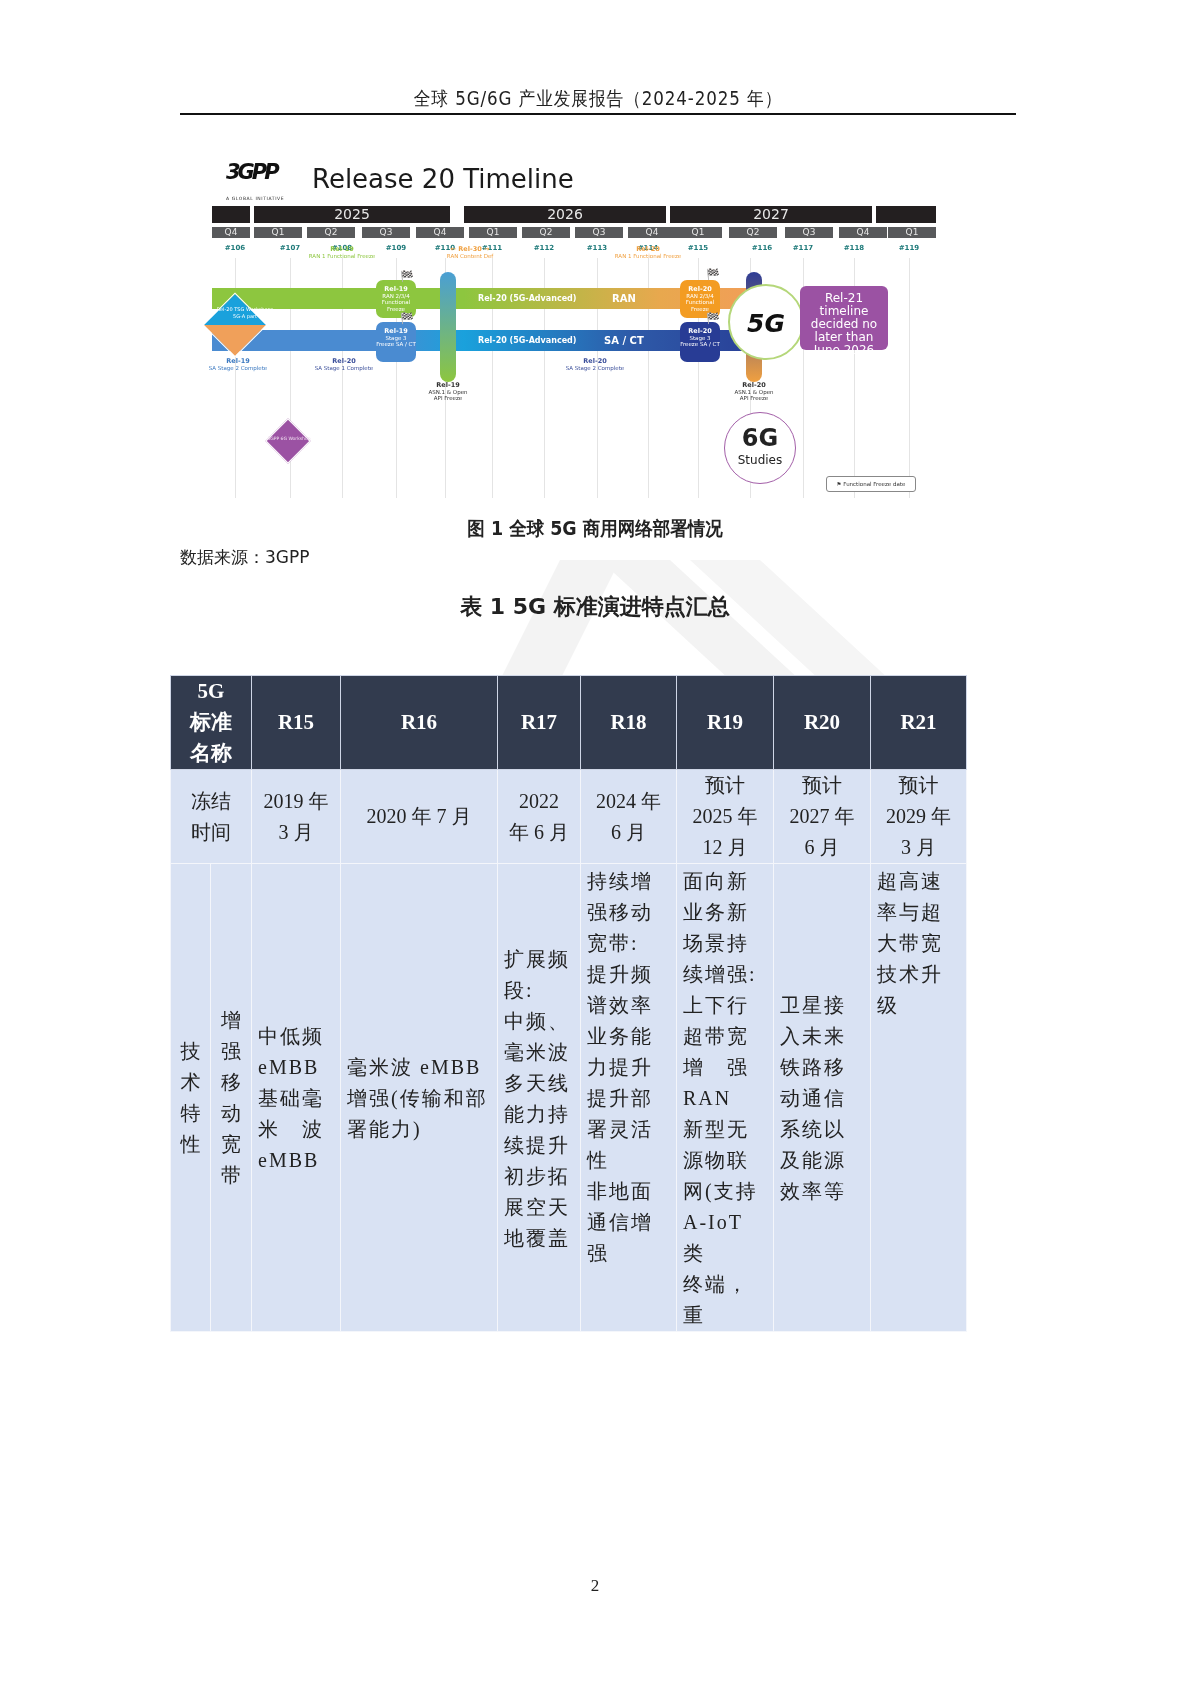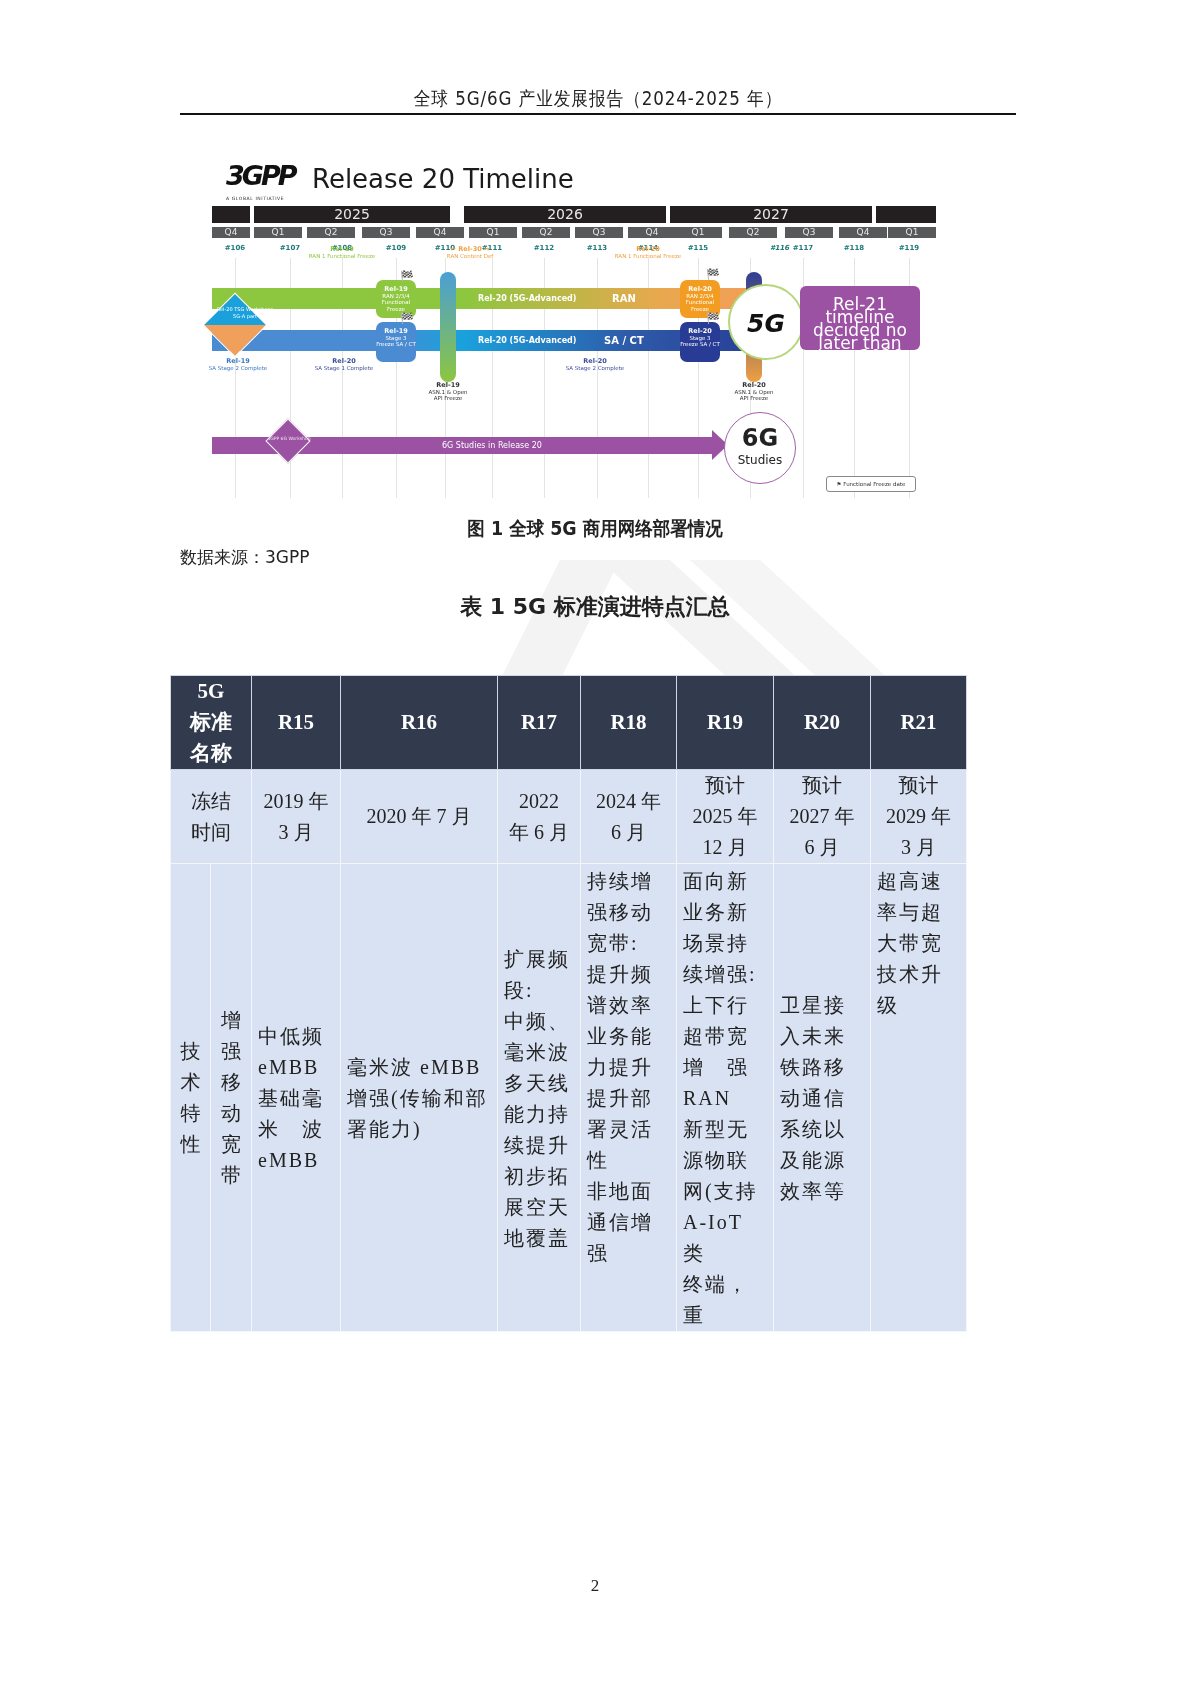--- a/index.html
+++ b/index.html
@@ -13,21 +13,21 @@
     position: absolute; left: 180px; top: 86px; width: 836px; text-align: center;
     font-family: "DejaVu Sans", "Liberation Sans", sans-serif; font-size: 19px; letter-spacing: 1px; color: #222;
     transform: scaleX(0.88);
   }
   .header-rule { position: absolute; left: 180px; top: 113px; width: 836px; height: 2px; background: #111; }
 
   
   .figure { position: absolute; left: 212px; top: 150px; width: 790px; height: 390px;
     font-family: "DejaVu Sans", "Liberation Sans", sans-serif; }
   .logo { position: absolute; left: 14px; top: 10px; width: 70px; height: 44px; }
-  .logo-mark { position: absolute; left: 0; top: 0; font-size: 27px; font-weight: 900; letter-spacing: -3px; color: #111; font-style: italic; }
+  .logo-mark { position: absolute; left: 0; top: 0; font-size: 21px; font-weight: 900; letter-spacing: -3px; color: #111; font-style: italic; }
   .logo-sub { position: absolute; left: 0; top: 36px; font-size: 4.5px; letter-spacing: 0.6px; color: #333; white-space: nowrap; }
   .fig-title { position: absolute; left: 100px; top: 14px; font-size: 26px; color: #1b1b1b; white-space: nowrap; }
 
   .year-bar { position: absolute; top: 56px; height: 17px; background: #231f20; color: #e8e8e8; font-size: 14px; text-align: center; line-height: 17px; }
   .q-bar { position: absolute; top: 77px; height: 11px; background: #58595b; color: #e6e6e6; font-size: 9px; line-height: 11px; text-align: center; }
   .meeting { position: absolute; top: 94px; font-size: 7px; font-weight: bold; color: #1f7a7a; white-space: nowrap; transform: translateX(-50%); }
   .vline { position: absolute; top: 108px; width: 1px; height: 240px; background: #e4e4e4; }
 
   .lane { position: absolute; height: 21px; color: #fff; font-size: 8px; font-weight: bold; line-height: 21px; }
   .lane-ran { top: 138px; left: 0; width: 560px; background: linear-gradient(90deg, #8dc63f 0%, #8dc63f 45%, #e8a84e 80%, #f39c5a 100%); }
@@ -43,21 +43,21 @@
 
   .diamond { position: absolute; left: 0px; top: 152px; width: 46px; height: 46px; transform: rotate(45deg); background: linear-gradient(135deg, #1aa1dc 50%, #f0a05a 50%); border: 1px solid #fff; }
   .diamond-text { position: absolute; left: 0px; top: 156px; width: 66px; text-align: center; font-size: 5px; line-height: 6.5px; color: #fff; }
 
   .circle-5g { position: absolute; left: 516px; top: 134px; width: 76px; height: 76px; border-radius: 50%; background: #fff; border: 2px solid #b5d77a; text-align: center; }
   .circle-5g .big { font-size: 25px; font-weight: 900; font-style: italic; color: #111; line-height: 76px; }
   .circle-6g { position: absolute; left: 512px; top: 262px; width: 72px; height: 72px; border-radius: 50%; background: #fff; border: 1.5px solid #a35fa8; text-align: center; }
   .circle-6g .big { font-size: 24px; font-weight: 900; color: #222; line-height: 30px; margin-top: 10px; }
   .circle-6g .small { font-size: 12px; color: #222; }
 
-  .rel21 { position: absolute; left: 588px; top: 136px; width: 120px; height: 64px; border-radius: 6px; background: #9b52a3; color: #fff; font-size: 17px; line-height: 13px; text-align: center; padding-top: 12px; }
+  .rel21 { position: absolute; left: 588px; top: 136px; width: 88px; height: 64px; border-radius: 6px; background: #9b52a3; color: #fff; font-size: 12px; line-height: 13px; text-align: center; padding-top: 6px; }
 
   .arrow-6g { position: absolute; left: 0; top: 287px; width: 500px; height: 17px; background: #9b52a3; color: #fff; font-size: 8px; line-height: 17px; }
   .arrow-6g::after { content: ""; position: absolute; right: -16px; top: -7px; border-left: 16px solid #9b52a3; border-top: 15px solid transparent; border-bottom: 15px solid transparent; }
   .diamond-6g { position: absolute; left: 60px; top: 275px; width: 32px; height: 32px; transform: rotate(45deg); background: #9b52a3; border: 1px solid #fff; }
   .diamond-6g-text { position: absolute; left: 52px; top: 286px; width: 50px; text-align: center; font-size: 4.5px; line-height: 6px; color: #f0e0f0; }
 
   .legend-box { position: absolute; left: 614px; top: 326px; width: 90px; height: 16px; border: 1px solid #888; border-radius: 3px; font-size: 5.5px; line-height: 14px; color: #333; text-align: center; background: #fff; }
 
   .fig-caption { position: absolute; left: 0; top: 516px; width: 1190px; text-align: center;
     font-family: "DejaVu Sans", "Liberation Sans", sans-serif; font-size: 19px; font-weight: bold; color: #222; transform: scaleX(0.92); }
@@ -120,21 +120,21 @@
       <div class="meeting" style="left: 23px;">#106</div>
       <div class="meeting" style="left: 78px;">#107</div>
       <div class="meeting" style="left: 130px;">#108</div>
       <div class="meeting" style="left: 184px;">#109</div>
       <div class="meeting" style="left: 233px;">#110</div>
       <div class="meeting" style="left: 280px;">#111</div>
       <div class="meeting" style="left: 332px;">#112</div>
       <div class="meeting" style="left: 385px;">#113</div>
       <div class="meeting" style="left: 436px;">#114</div>
       <div class="meeting" style="left: 486px;">#115</div>
-      <div class="meeting" style="left: 568px; font-style: italic;">#116</div>
+      <div class="meeting" style="left: 550px;">#116</div>
       <div class="meeting" style="left: 591px;">#117</div>
       <div class="meeting" style="left: 642px;">#118</div>
       <div class="meeting" style="left: 697px;">#119</div>
     </div>
   <div id="vlines">
       <div class="vline" style="left: 23px;"></div>
       <div class="vline" style="left: 78px;"></div>
       <div class="vline" style="left: 130px;"></div>
       <div class="vline" style="left: 184px;"></div>
       <div class="vline" style="left: 233px;"></div>
@@ -206,23 +206,20 @@
   <div class="annot" style="left:383px; top:208px; color:#3a4e9a;">
     <b>Rel-20</b><span>SA Stage 2 Complete</span>
   </div>
   <div class="annot" style="left:236px; top:232px; color:#333; width:40px; white-space:normal;">
     <b>Rel-19</b><span>ASN.1 &amp; Open API Freeze</span>
   </div>
   <div class="annot" style="left:542px; top:232px; color:#333; width:40px; white-space:normal;">
     <b>Rel-20</b><span>ASN.1 &amp; Open API Freeze</span>
   </div>
 
-  <div class="arrow-6g">
-    <span style="position:absolute; left:230px;">6G Studies in Release 20</span>
-  </div>
   <div class="diamond-6g"></div>
   <div class="diamond-6g-text">3GPP 6G Workshop</div>
   <div class="circle-6g">
     <div class="big">6G</div>
     <div class="small">Studies</div>
   </div>
   <div class="legend-box">
     <span>⚑ </span><span>Functional Freeze date</span>
   </div>
 </div>

